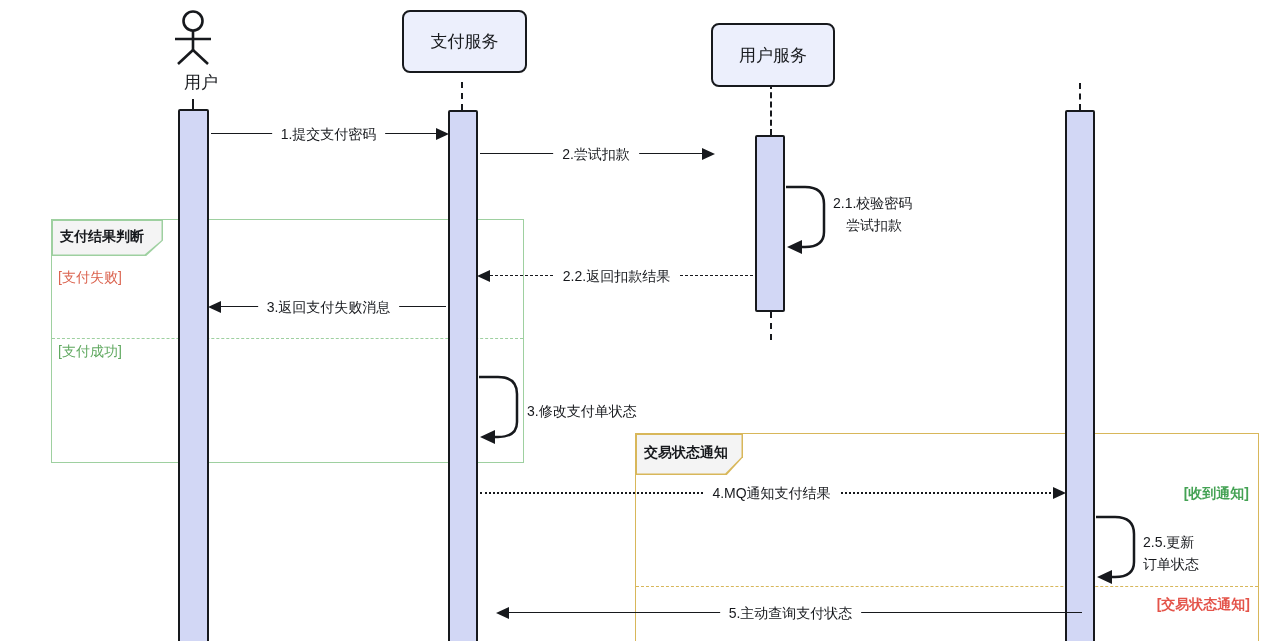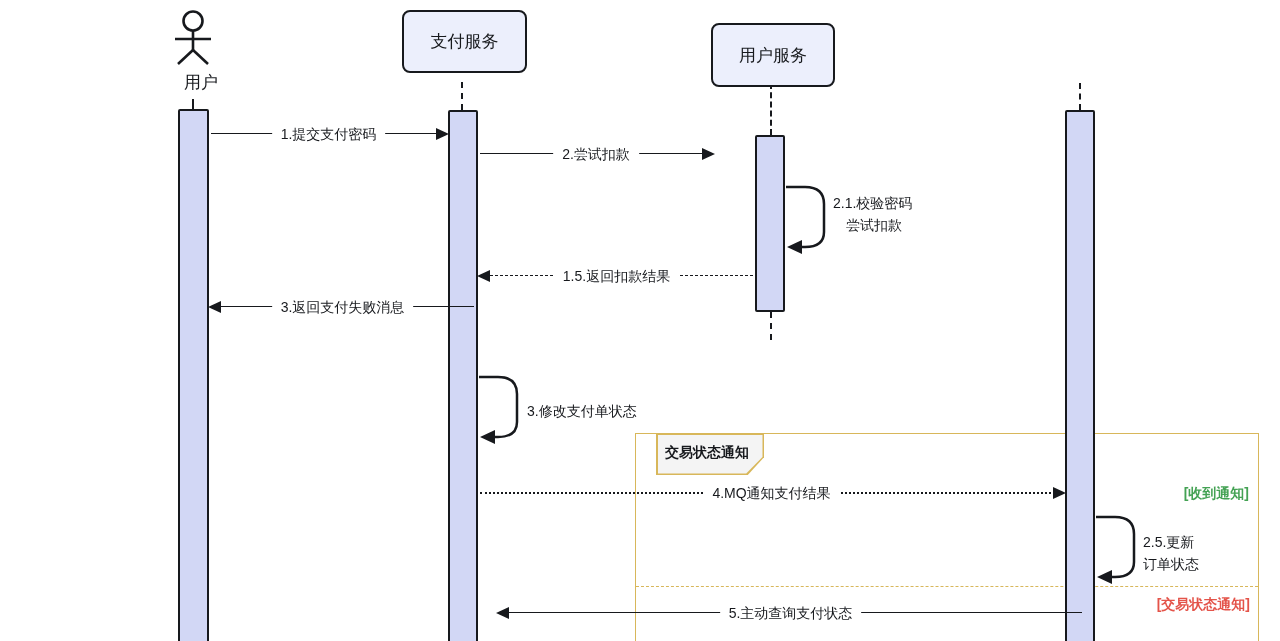--- a/index.html
+++ b/index.html
@@ -57,24 +57,34 @@
 
   
   .actor-svg{position:absolute;z-index:2;}
   .actor-name{position:absolute;font-size:17px;text-align:right;z-index:2;}
 </style>
 </head>
 <body>
 
 <div id="canvas">
 
+  <div class="frame green" style="left:51px;top:219px;width:471px;height:242px;color:var(--green);">
+    <div class="frame-divider" style="top:118px;"></div>
+    <div class="frame-label" style="width:112px;height:37px;">
+      <div class="outer" style="background:var(--green);"></div>
+      <div class="inner"></div>
+      <div class="txt">支付结果判断</div>
+    </div>
+    <div class="branch" style="left:6px;top:49px;color:var(--fail);">[支付失败]</div>
+    <div class="branch" style="left:6px;top:123px;color:var(--success);">[支付成功]</div>
+  </div>
 
   <div class="frame gold" style="left:635px;top:433px;width:622px;height:230px;color:var(--gold);">
     <div class="frame-divider" style="top:152px;"></div>
-    <div class="frame-label" style="width:108px;height:42px;margin-left:21px;">
+    <div class="frame-label" style="width:108px;height:42px;">
       <div class="outer" style="background:var(--gold);"></div>
       <div class="inner"></div>
       <div class="txt">交易状态通知</div>
     </div>
     <div class="branch" style="right:9px;top:51px;color:var(--received);font-weight:bold;">[收到通知]</div>
     <div class="branch" style="right:8px;top:162px;color:var(--notreceived);font-weight:bold;">[交易状态通知]</div>
   </div>
 
   <svg class="actor-svg" style="left:172px;top:7px;" width="42" height="59" viewBox="0 0 42 59">
     <circle cx="21" cy="14" r="9.5" fill="#fff" stroke="#17191D" stroke-width="2.6"></circle>
@@ -111,24 +121,24 @@
 
   <div class="msg" style="left:478px;top:146px;width:236px;">
     <div class="line"></div>
     <div class="arr right"></div>
     <span class="mlabel">2.尝试扣款</span>
   </div>
 
   <div class="msg" style="left:478px;top:268px;width:277px;">
     <div class="line dashed"></div>
     <div class="arr left"></div>
-    <span class="mlabel">1.5.返回扣款结果</span>
+    <span class="mlabel">2.2.返回扣款结果</span>
   </div>
 
-  <div class="msg" style="left:209px;top:299px;width:239px;padding-left:28px;">
+  <div class="msg" style="left:209px;top:299px;width:239px;">
     <div class="line"></div>
     <div class="arr left"></div>
     <span class="mlabel">3.返回支付失败消息</span>
   </div>
 
   <div class="msg" style="left:478px;top:485px;width:587px;">
     <div class="line dotted"></div>
     <div class="arr right"></div>
     <span class="mlabel">4.MQ通知支付结果</span>
   </div>

